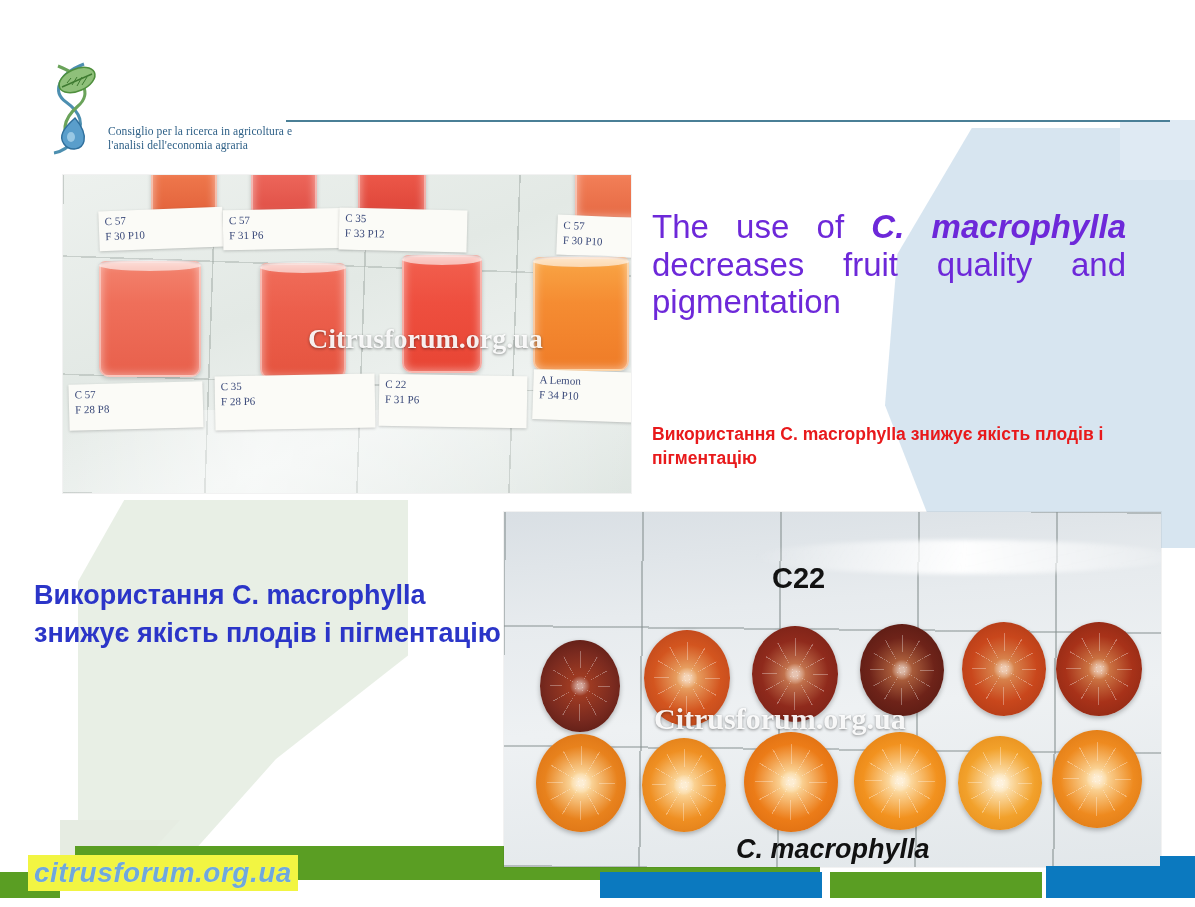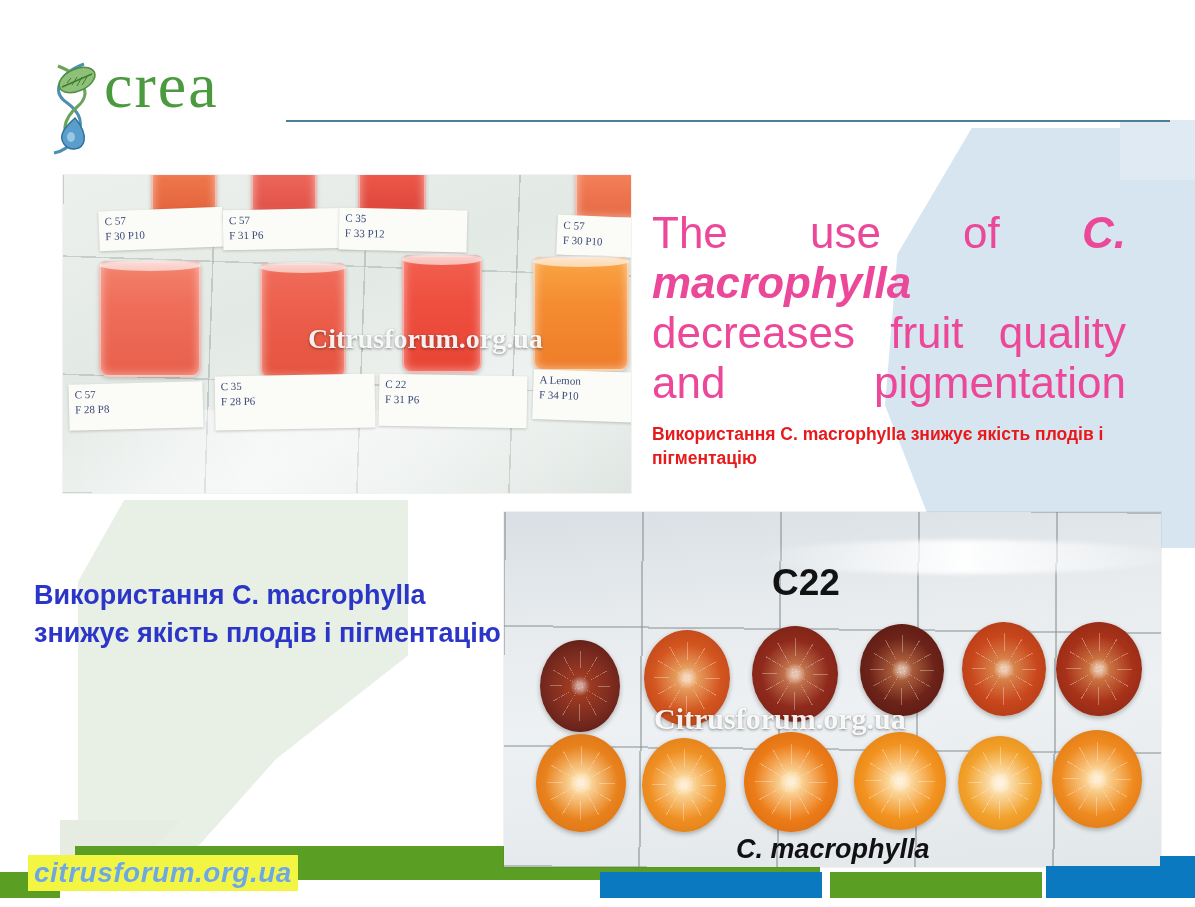--- a/index.html
+++ b/index.html
@@ -78,21 +78,21 @@
        padding:3px 6px;}
   .wm-serif{
     position:absolute;font-family:"Liberation Serif",serif;font-weight:bold;
     color:rgba(255,255,255,.92);text-shadow:0 1px 3px rgba(0,0,0,.45);
     white-space:nowrap;
   }
 
   
   .en-text{
     position:absolute;left:652px;top:208px;width:474px;z-index:6;
-    font-family:"Liberation Sans",sans-serif;font-size:44px;color:#ec4899;
+    font-family:"Liberation Sans",sans-serif;font-size:33px;color:#6d28d9;
     line-height:1.14;text-align:justify;text-align-last:justify;
   }
   .en-text .it{font-style:italic;font-weight:bold;}
   .ua-red{
     position:absolute;left:652px;top:423px;width:480px;z-index:6;
     font-family:"Liberation Sans",sans-serif;font-weight:bold;font-size:17.5px;
     color:#e8191b;line-height:1.35;
   }
 
   
@@ -113,21 +113,21 @@
       linear-gradient(175deg,#d9dfe4 0%,#e7ebee 28%,#eef1f3 55%,#e2e7ea 100%);}
   .gleam2{position:absolute;left:250px;top:28px;width:420px;height:34px;border-radius:50%;
       background:linear-gradient(95deg,rgba(255,255,255,0),rgba(255,255,255,.95),rgba(255,255,255,.1));
       filter:blur(2px);}
   .half{position:absolute;border-radius:50%;box-shadow:0 2px 5px rgba(0,0,0,.28);}
   .half::after{content:"";position:absolute;inset:12%;border-radius:50%;
       background:radial-gradient(circle at 50% 50%, rgba(255,255,255,.55) 0 6%, rgba(255,255,255,0) 22%),
       repeating-conic-gradient(from 0deg, rgba(255,255,255,.32) 0deg 1.6deg, rgba(0,0,0,0) 1.6deg 30deg);}
   .lbl-c22{
     position:absolute;left:268px;top:50px;z-index:3;
-    font-family:"Liberation Sans",sans-serif;font-weight:bold;font-size:37px;color:#121212;
+    font-family:"Liberation Sans",sans-serif;font-weight:bold;font-size:29px;color:#121212;
   }
   .lbl-macro{
     position:absolute;left:232px;top:322px;z-index:3;
     font-family:"Liberation Sans",sans-serif;font-weight:bold;font-style:italic;font-size:27px;color:#111;
   }
 
   
   .bar{position:absolute;height:34px;z-index:2;}
   .bar-green-main{left:75px;top:846px;width:745px;background:#5a9e23;}
   .bar-blue-a{left:600px;top:872px;width:222px;height:26px;background:#0b79bf;z-index:7;}
@@ -156,21 +156,21 @@
   <div class="logo-wrap">
     <svg class="logo-mark" viewBox="0 0 62 100">
       <path d="M40 6 C14 16, 8 34, 22 44 C36 54, 42 66, 30 82 C24 90, 16 94, 10 95" fill="none" stroke="#4d8fb0" stroke-width="3"></path>
       <path d="M14 8 C40 18, 48 36, 34 48 C20 60, 16 74, 28 90" fill="none" stroke="#6aa35a" stroke-width="3"></path>
       <ellipse cx="33" cy="22" rx="19" ry="11" transform="rotate(-24 33 22)" fill="#8fc07a" stroke="#4f8f3d" stroke-width="1.6"></ellipse>
       <path d="M18 29 L48 16" stroke="#3e7a30" stroke-width="1.4" fill="none"></path>
       <path d="M23 25 L27 20 M28 27 L33 19 M33 28 L38 19 M38 27 L43 19" stroke="#3e7a30" stroke-width="1" fill="none"></path>
       <path d="M31 60 C20 70, 14 78, 20 86 C26 94, 38 92, 40 83 C42 74, 36 66, 31 60 Z" fill="#5a9ecb" stroke="#2f6f9c" stroke-width="1.4"></path>
       <ellipse cx="27" cy="79" rx="4" ry="5" fill="#a9d2ea" opacity=".8"></ellipse>
     </svg>
-    <div class="logo-crea">crea</div>
+    <div class="logo-sub">Consiglio per la ricerca in agricoltura e l'analisi dell'economia agraria</div>
   </div>
 
   <div class="title-rule"></div>
 
   <div class="photo-jars">
     <div class="tilefloor"></div>
 
     <div class="jar jar-back" style="left:88px;top:-8px;width:62px;background:linear-gradient(#f07a4e,#e2613a);"></div>
     <div class="jar jar-back" style="left:188px;top:-10px;width:62px;background:linear-gradient(#ef6a5e,#df4f45);"></div>
     <div class="jar jar-back" style="left:295px;top:-10px;width:64px;background:linear-gradient(#ef5b4c,#dd4438);"></div>

